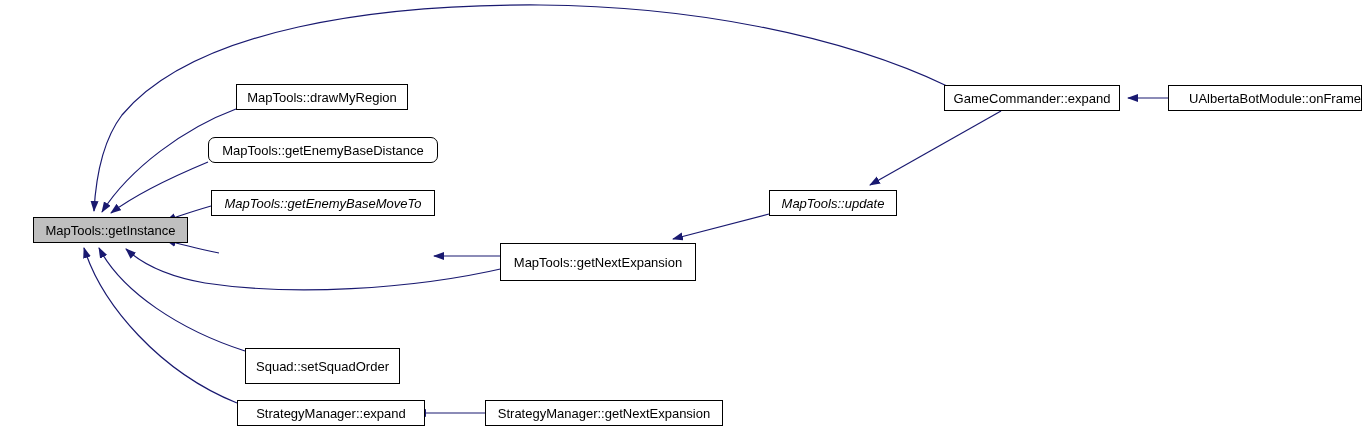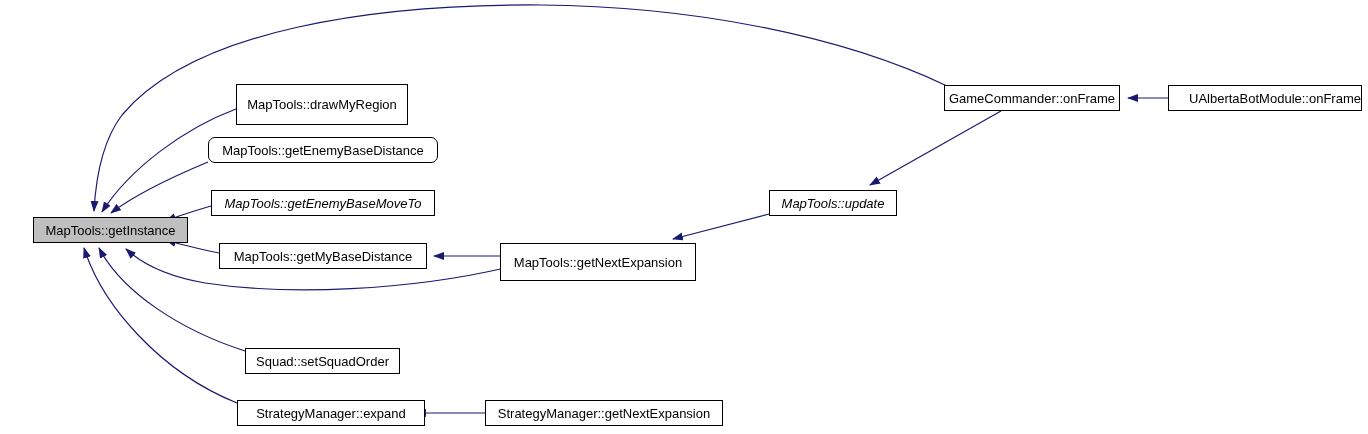--- a/index.html
+++ b/index.html
@@ -71,53 +71,50 @@
     <path class="edge" d="M 1001 111 L 870 185" marker-end="url(#arrow)"></path>
     <path class="edge" d="M 769 214 L 673 239" marker-end="url(#arrow)"></path>
     <path class="edge" d="M 505 256 L 434 256" marker-end="url(#arrow)"></path>
     <path class="edge" d="M 485 413 L 416 413" marker-end="url(#arrow)"></path>
   </svg>
 
   <div class="node highlighted" style="left:5px; top:217px; width:155px; height:26px;">
     <span class="lbl">MapTools::getInstance</span>
   </div>
 
-  <div class="node" style="left:236px; top:84px; width:172px; height:41px;">
+  <div class="node" style="left:236px; top:84px; width:172px; height:26px;">
     <span class="lbl">MapTools::drawMyRegion</span>
   </div>
 
   <div class="node" style="left:208px; top:137px; width:230px; height:26px;border-radius:7px;">
     <span class="lbl">MapTools::getEnemyBaseDistance</span>
   </div>
 
   <div class="node" style="left:211px; top:190px; width:224px; height:26px;font-style:italic;">
     <span class="lbl">MapTools::getEnemyBaseMoveTo</span>
   </div>
 
-  <div class="node" style="left:219px; top:243px; width:208px; height:26px;">
-    <span class="lbl">MapTools::getMyBaseDistance</span>
-  </div>
 
   <div class="node" style="left:500px; top:243px; width:196px; height:38px;">
     <span class="lbl">MapTools::getNextExpansion</span>
   </div>
 
   <div class="node" style="left:769px; top:190px; width:128px; height:26px;font-style:italic;">
     <span class="lbl">MapTools::update</span>
   </div>
 
   <div class="node" style="left:944px; top:85px; width:176px; height:26px;">
-    <span class="lbl">GameCommander::onFrame</span>
+    <span class="lbl">GameCommander::expand</span>
   </div>
 
   <div class="node" style="left:1168px; top:85px; width:194px; height:26px;justify-content:flex-end;">
     <span class="lbl">UAlbertaBotModule::onFrame</span>
   </div>
 
-  <div class="node" style="left:245px; top:348px; width:155px; height:26px;">
+  <div class="node" style="left:245px; top:348px; width:155px; height:36px;">
     <span class="lbl">Squad::setSquadOrder</span>
   </div>
 
   <div class="node" style="left:237px; top:400px; width:188px; height:26px;">
     <span class="lbl">StrategyManager::expand</span>
   </div>
 
   <div class="node" style="left:485px; top:400px; width:238px; height:26px;">
     <span class="lbl">StrategyManager::getNextExpansion</span>
   </div>

